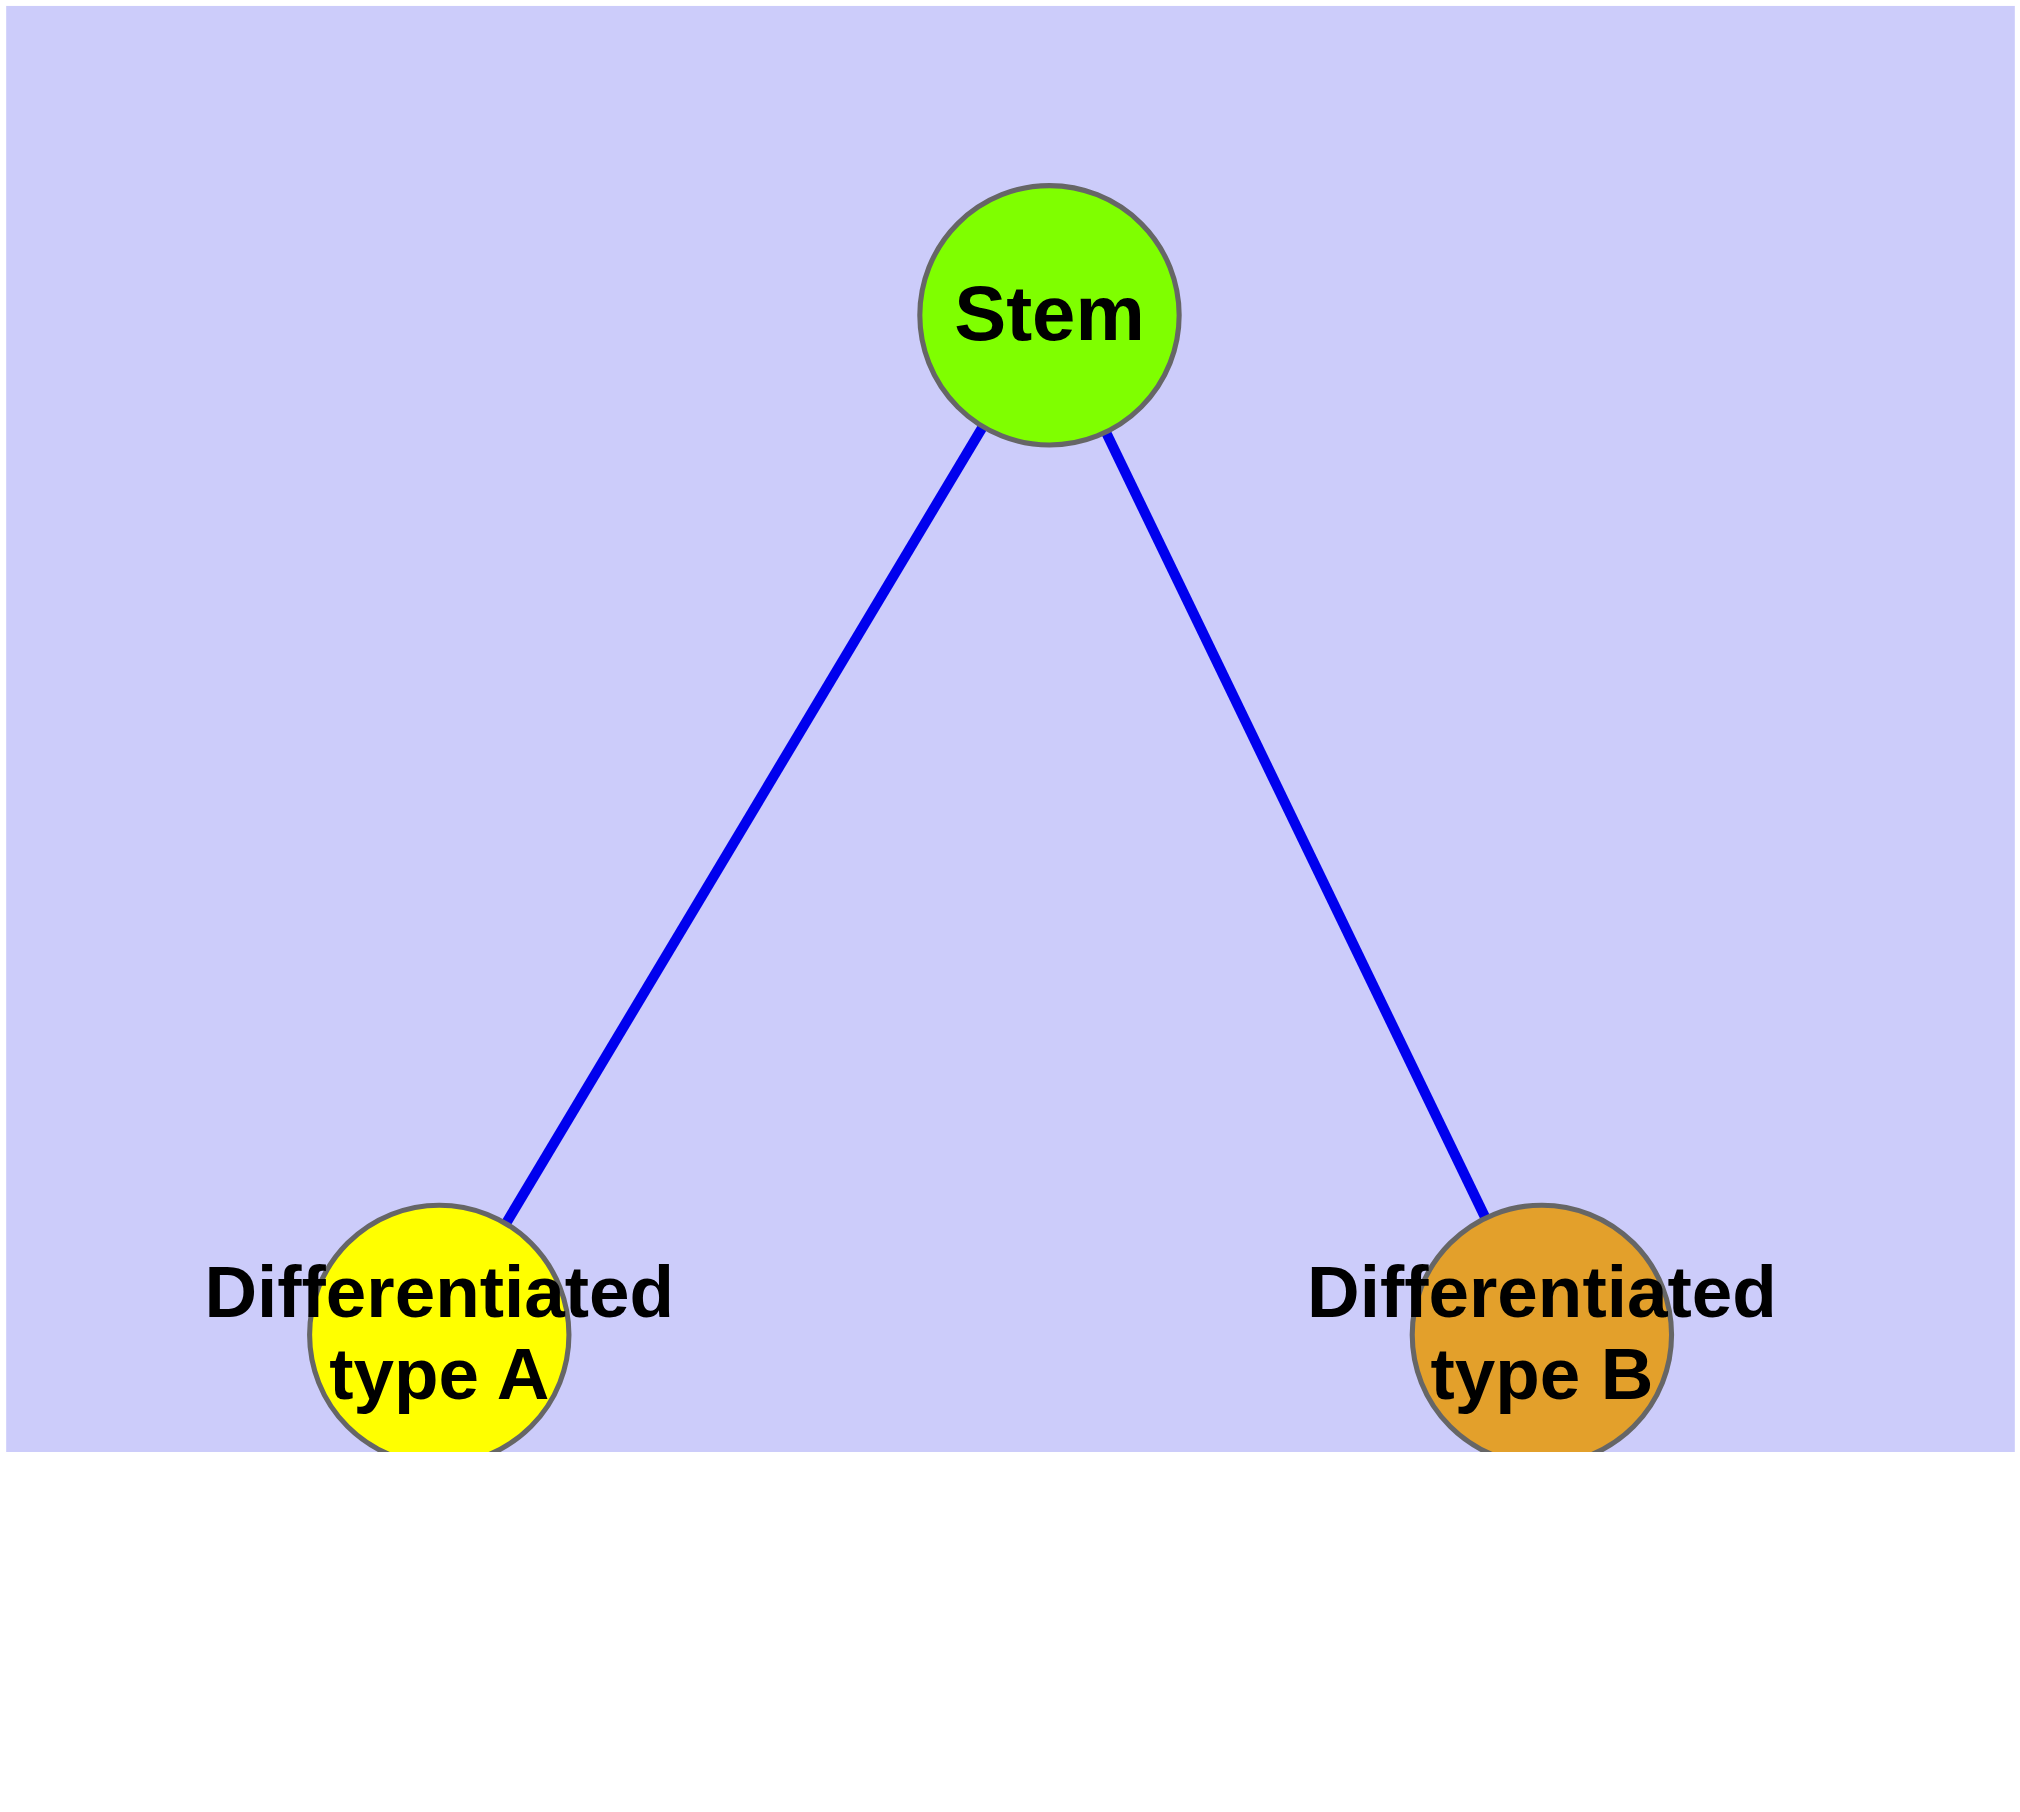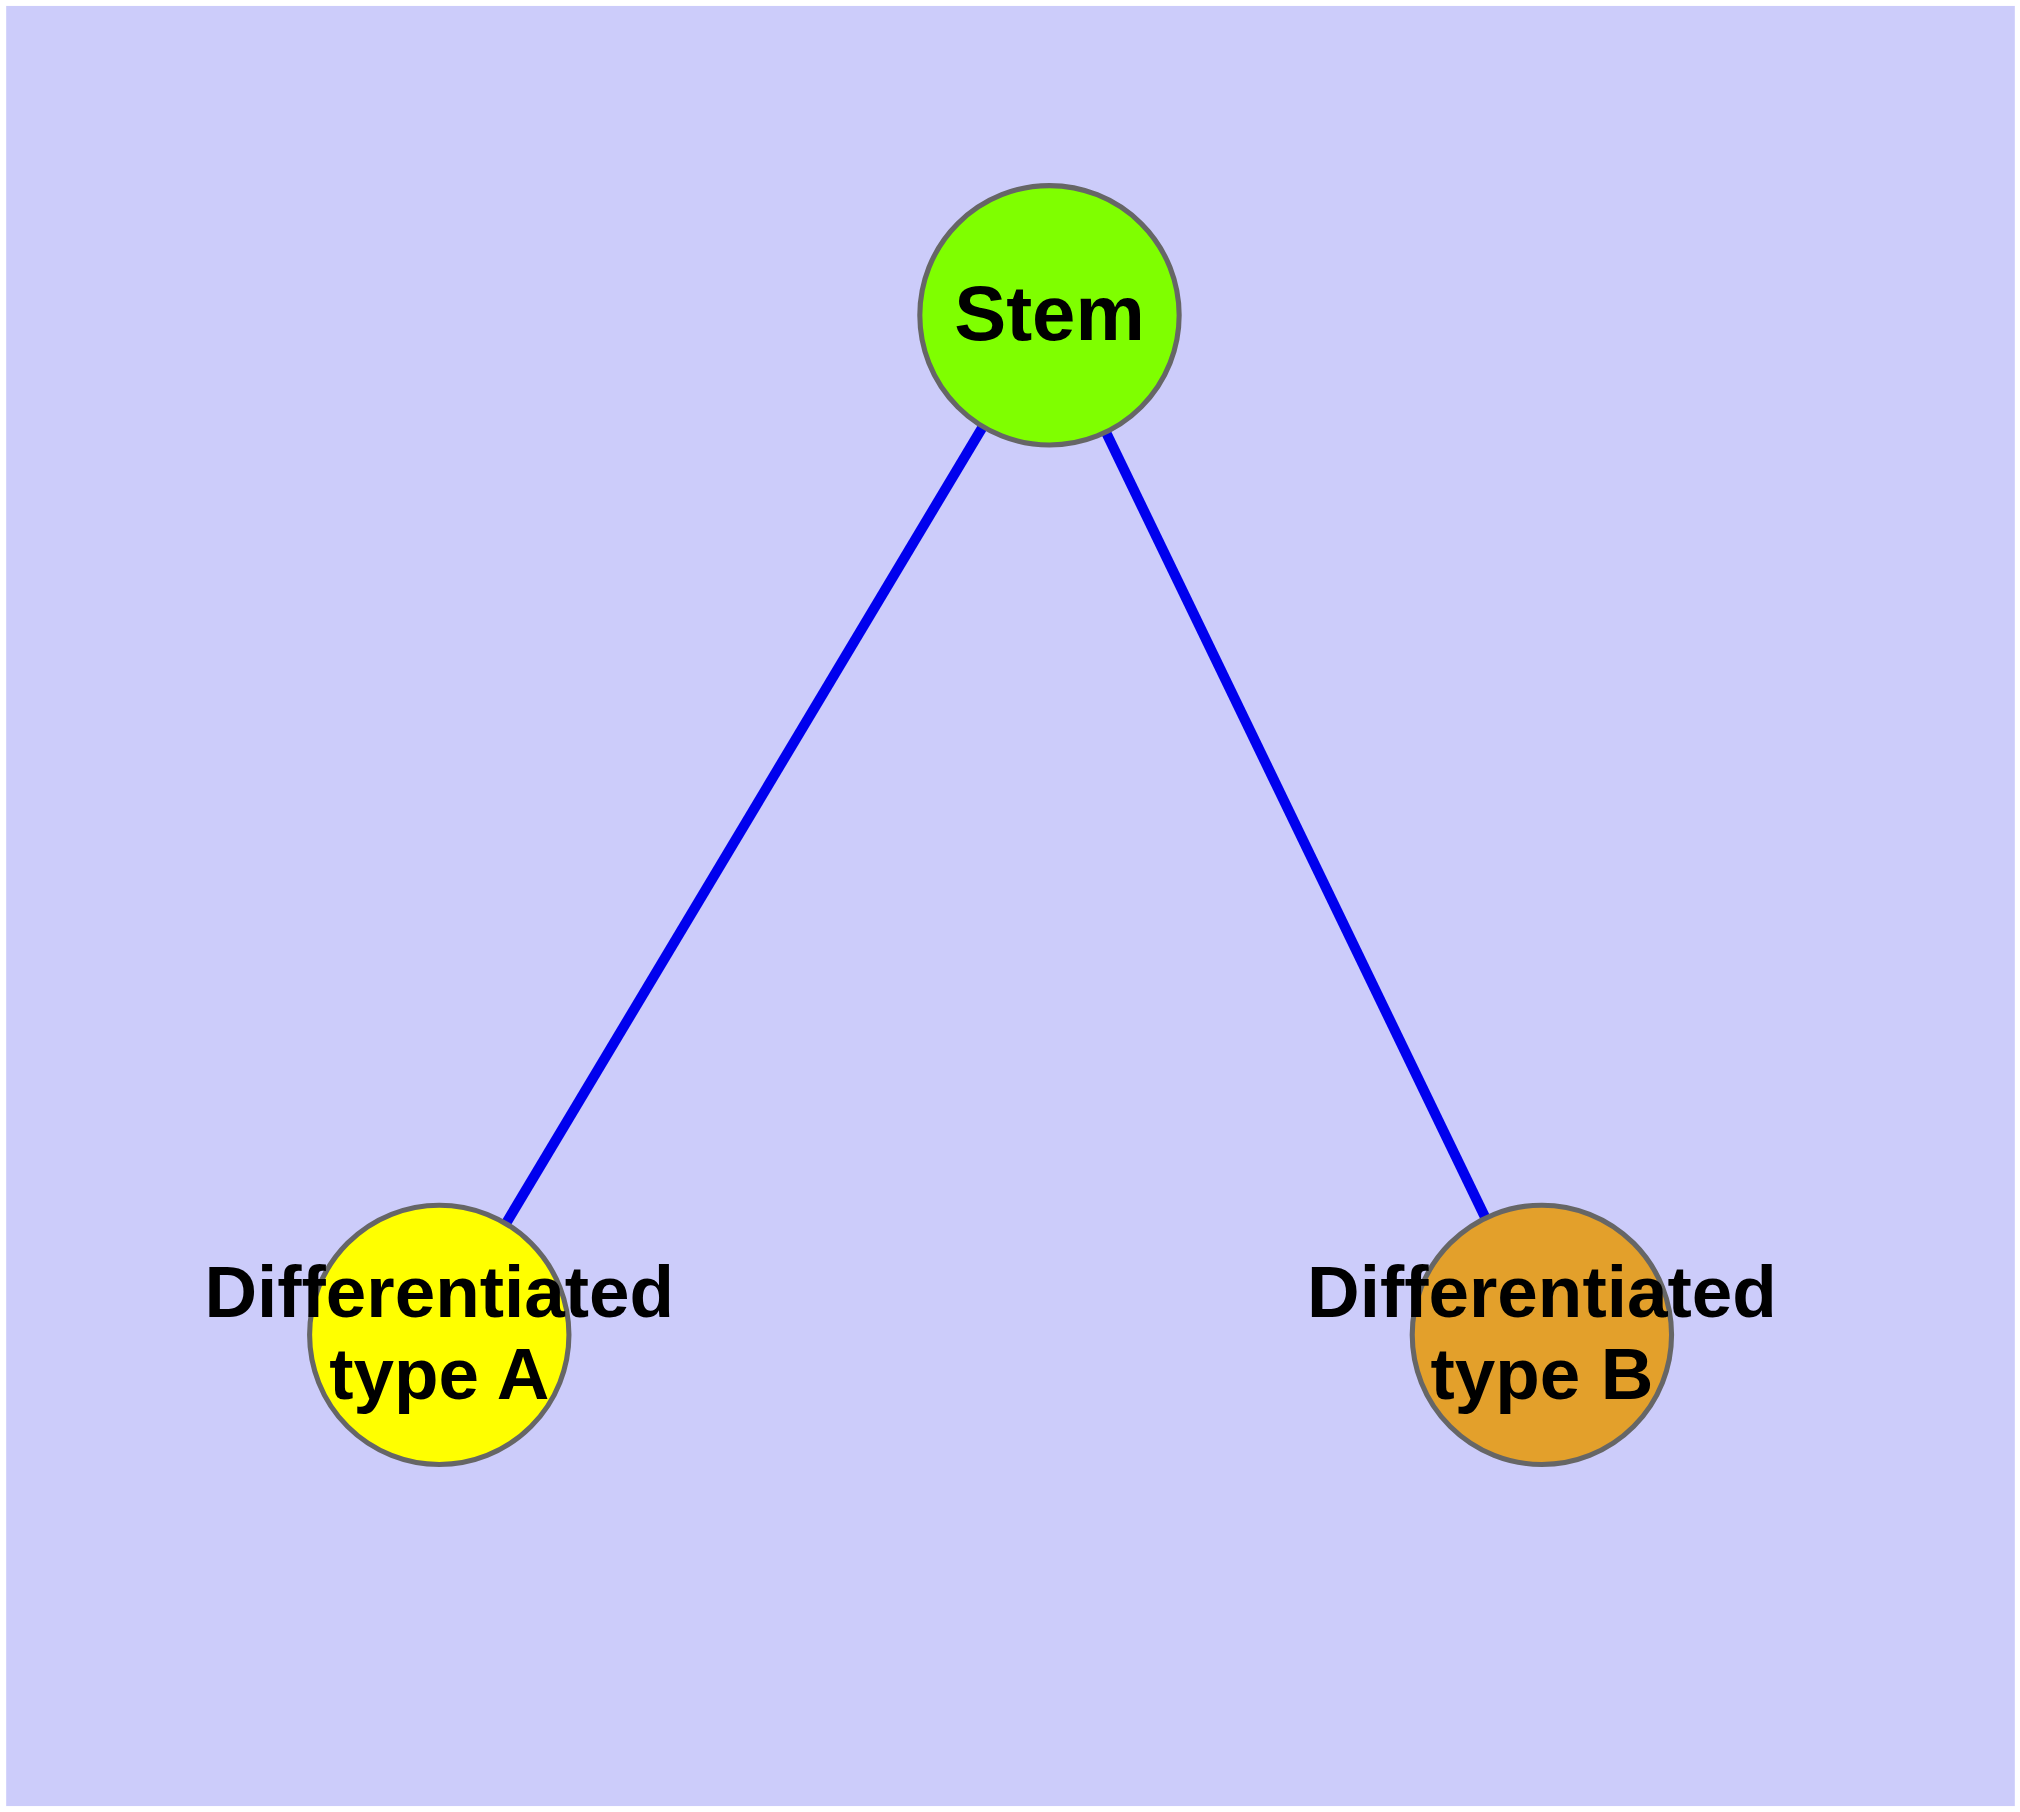--- a/index.html
+++ b/index.html
@@ -3,21 +3,21 @@
 <meta charset="utf-8">
 <style>
   html, body {
     margin: 0;
     padding: 0;
     background: #ffffff;
   }
   #canvas-wrap {
     position: relative;
     width: 2021px;
-    height: 1812px;
+    height: 1452px;
     overflow: hidden;
     background: #fdba74;
   }
   #graph-svg {
     display: block;
     width: 2021px;
     height: 1812px;
   }
   .node-label {
     font-family: "Liberation Sans", sans-serif;

